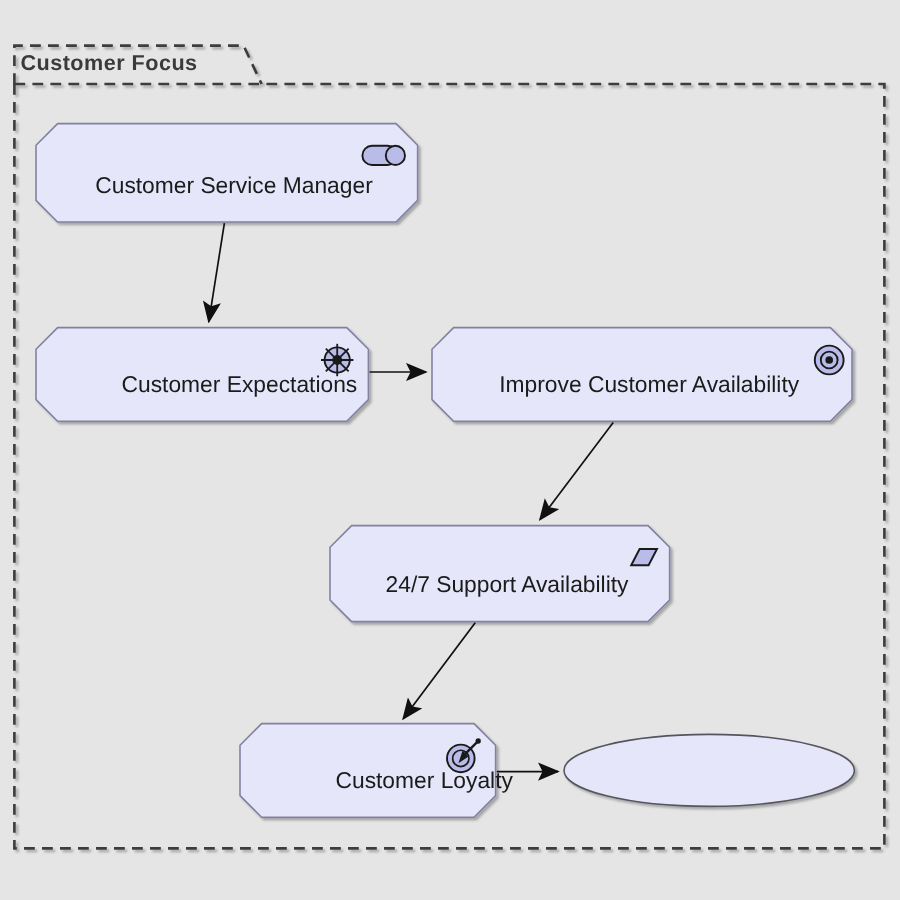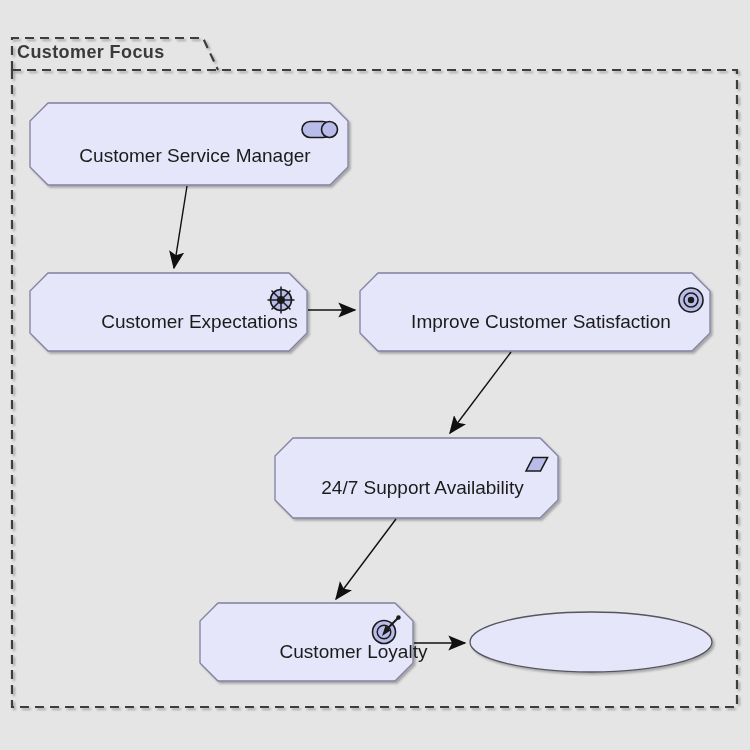--- a/index.html
+++ b/index.html
@@ -93,16 +93,16 @@
       <path d="M511,352 L450,433" marker-end="url(#arrow)"></path>
       <path d="M396,519 L336,599" marker-end="url(#arrow)"></path>
       <path d="M414,643 L465,643" marker-end="url(#arrow)"></path>
     </g>
   </svg>
 
   <div class="group-title">Customer Focus</div>
 
   <div class="node-label lbl-csm">Customer Service Manager</div>
   <div class="node-label lbl-ce">Customer Expectations</div>
-  <div class="node-label lbl-ics">Improve Customer Satisfaction</div>
+  <div class="node-label lbl-ics">Improve Customer Availability</div>
   <div class="node-label lbl-sa">24/7 Support Availability</div>
   <div class="node-label lbl-cl">Customer Loyalty</div>
 </div>
 
 </body></html>

